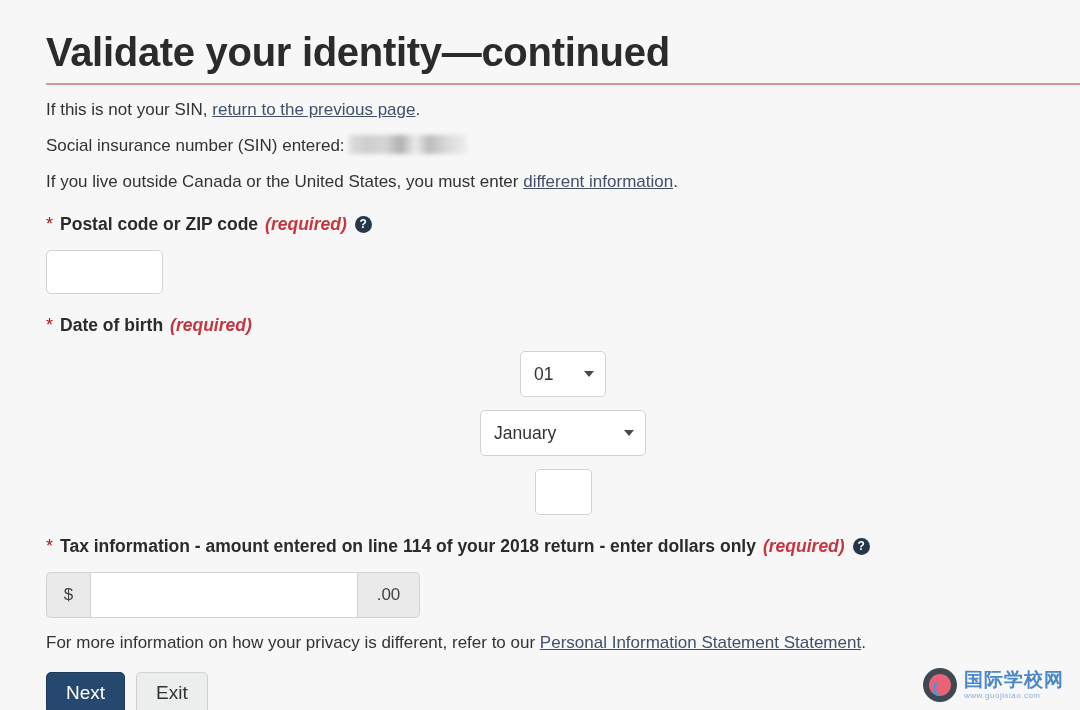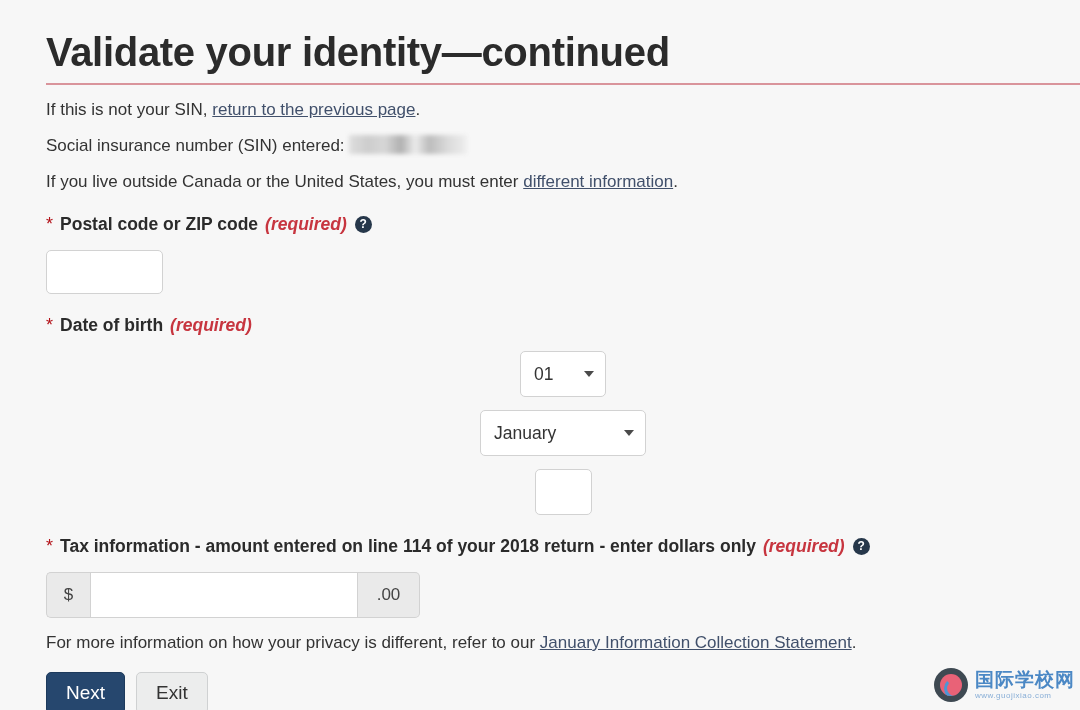--- a/index.html
+++ b/index.html
@@ -224,21 +224,21 @@
     color: #ffffff;
   }
   .btn-secondary {
     background: #eceded;
     border: 1px solid #cfd1d2;
     color: #333333;
   }
   
   .watermark {
     position: absolute;
-    right: 5px;
+    right: 16px;
     bottom: 8px;
     display: flex;
     align-items: center;
     gap: 7px;
     opacity: .92;
   }
   .wm-mark {
     position: relative;
     width: 34px;
     height: 34px;
@@ -335,21 +335,21 @@
     <span class="required-tag">(required)</span>
     <span class="help-icon">?</span>
   </div>
   <div class="money-group">
     <div class="money-addon addon-prefix">$</div>
     <input class="txt-input money-input" type="text" value="" style="">
     <div class="money-addon addon-suffix">.00</div>
   </div>
 
   <p class="body-line privacy-note">
-    <span>For more information on how your privacy is different, refer to our </span><a href="#" class="inline-link">January Information Collection Statement</a><span>.</span>
+    <span>For more information on how your privacy is different, refer to our </span><a href="#" class="inline-link">Personal Information Statement Statement</a><span>.</span>
   </p>
 
   <div class="button-row">
     <button class="btn btn-primary">Next</button>
     <button class="btn btn-secondary">Exit</button>
   </div>
 
   <div class="watermark">
     <div class="wm-mark">
       <div class="wm-inner"></div>

